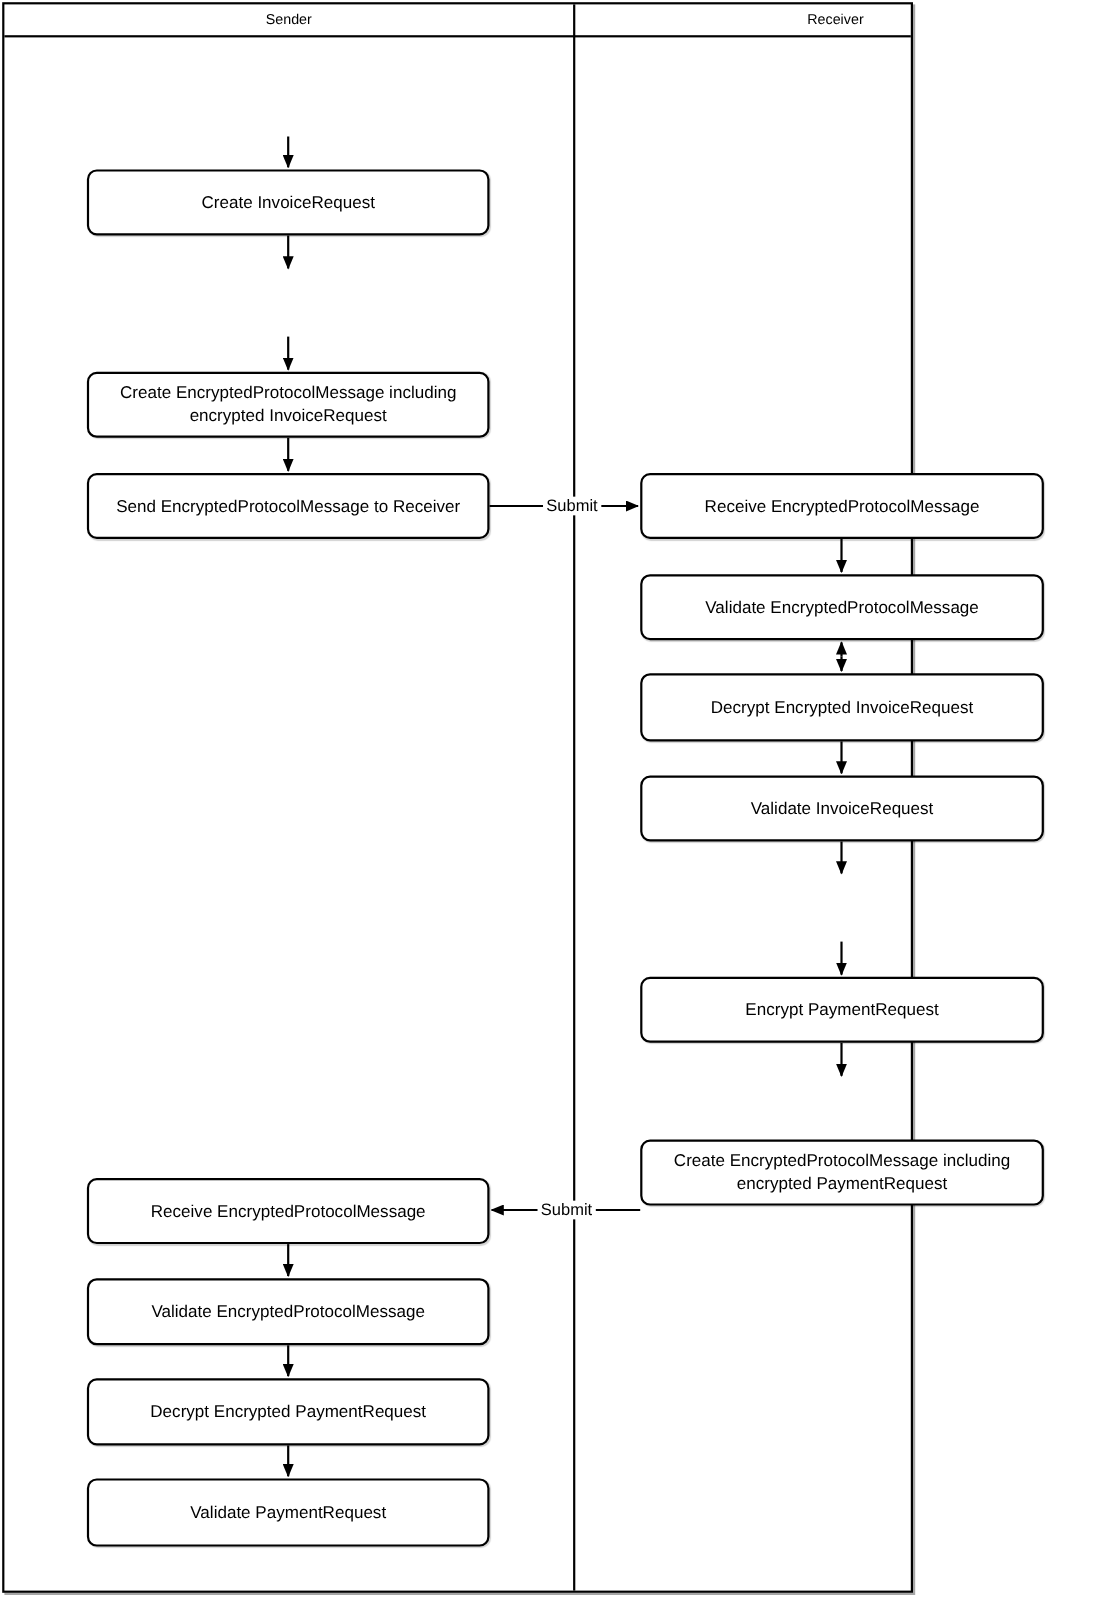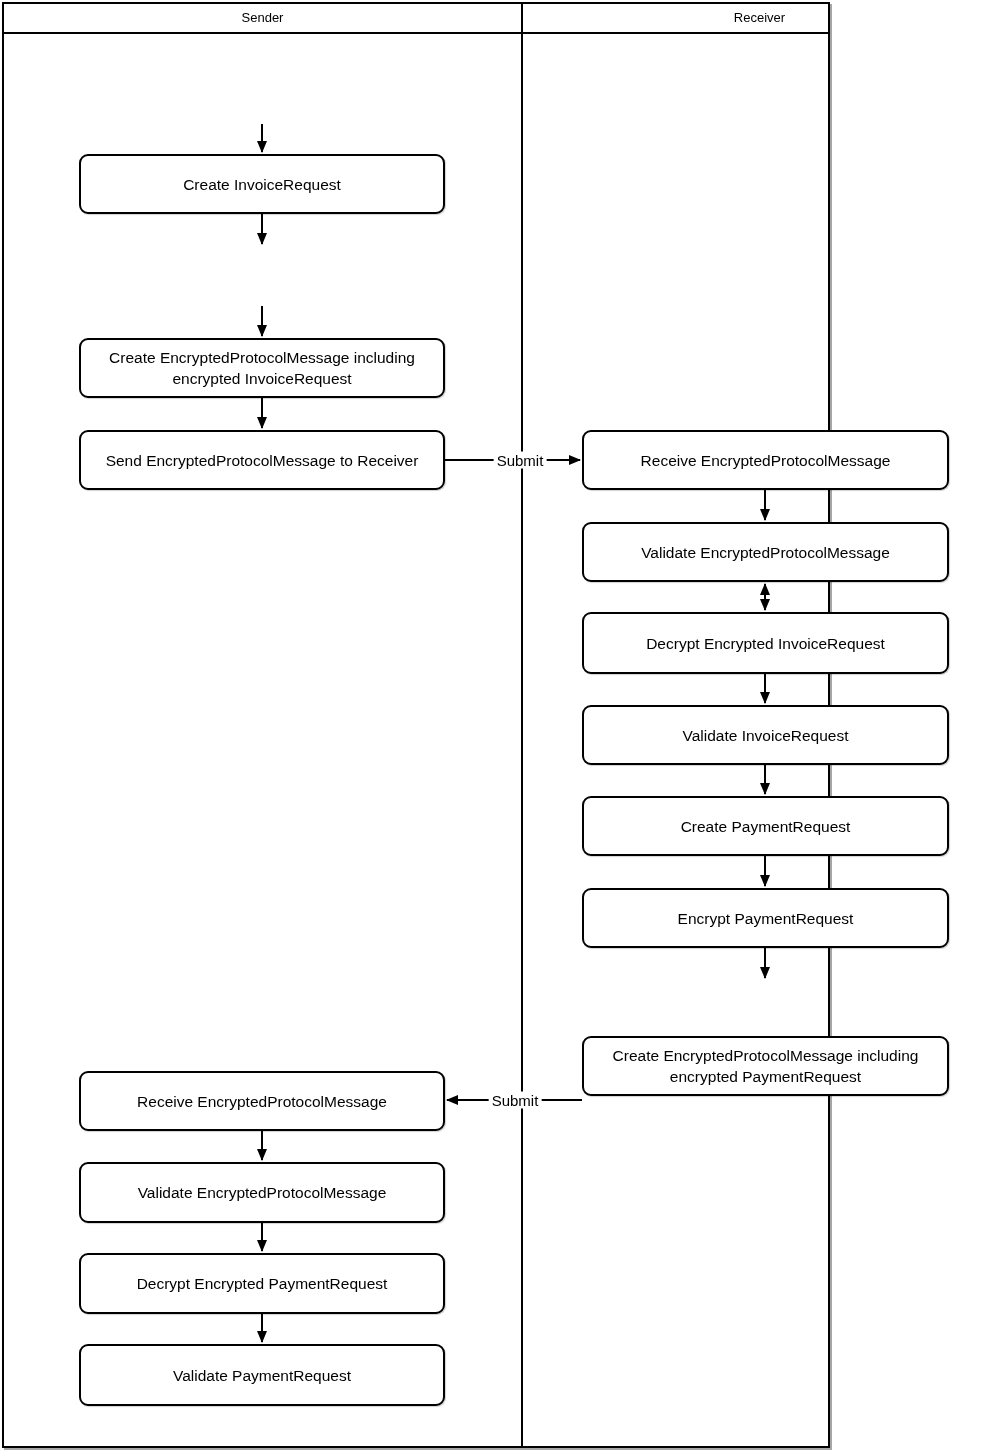--- a/index.html
+++ b/index.html
@@ -135,20 +135,19 @@
   <div class="node sender" style="top:426px; height:60px;">Send EncryptedProtocolMessage to Receiver</div>
   <div class="node sender" style="top:1067px; height:60px;">Receive EncryptedProtocolMessage</div>
   <div class="node sender" style="top:1158px; height:61px;">Validate EncryptedProtocolMessage</div>
   <div class="node sender" style="top:1249px; height:61px;">Decrypt Encrypted PaymentRequest</div>
   <div class="node sender" style="top:1340px; height:62px;">Validate PaymentRequest</div>
 
   <div class="node receiver" style="top:426px; height:60px;">Receive EncryptedProtocolMessage</div>
   <div class="node receiver" style="top:518px; height:60px;">Validate EncryptedProtocolMessage</div>
   <div class="node receiver" style="top:608px; height:62px;">Decrypt Encrypted InvoiceRequest</div>
   <div class="node receiver" style="top:701px; height:60px;">Validate InvoiceRequest</div>
-  <div class="node receiver" style="top:792px; height:60px;">Create PaymentRequest</div>
   <div class="node receiver" style="top:884px; height:60px;">Encrypt PaymentRequest</div>
   <div class="node receiver" style="top:1032px; height:60px;">Create EncryptedProtocolMessage including encrypted PaymentRequest</div>
 
   <div class="edge-label" style="left:516px; top:456px;">Submit</div>
   <div class="edge-label" style="left:511px; top:1096px;">Submit</div>
 
 </div>
 
 </body></html>

